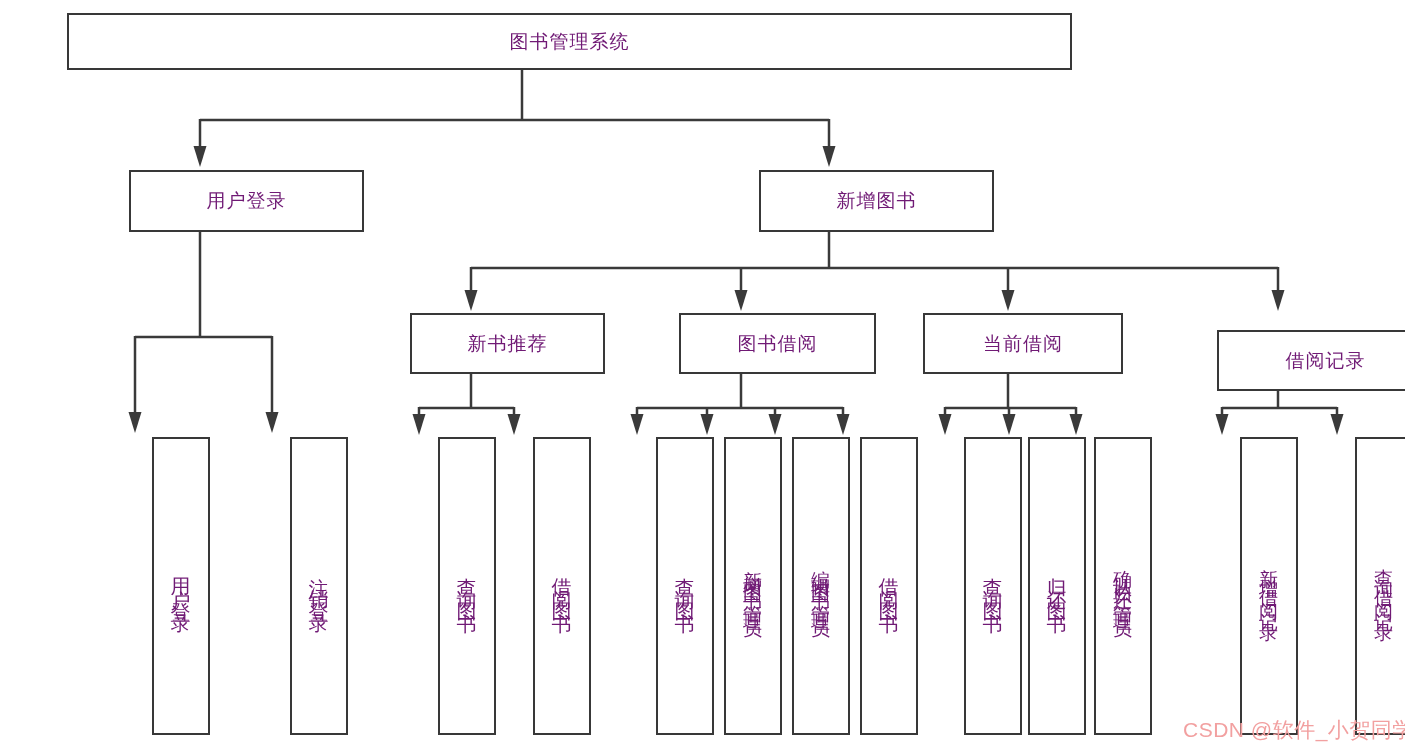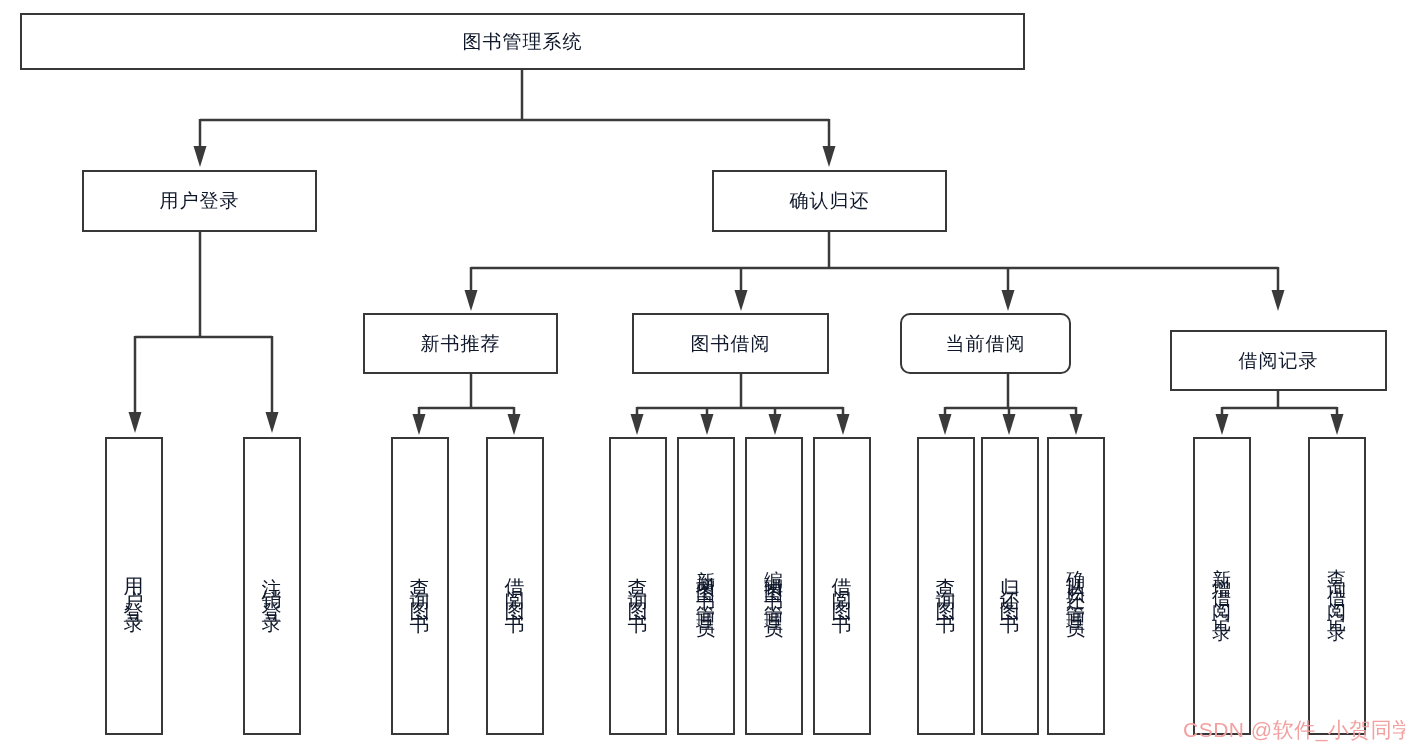--- a/index.html
+++ b/index.html
@@ -4,21 +4,21 @@
 <style>
   html,body{margin:0;padding:0;background:#ffffff;}
   #canvas{
     position:relative;width:1405px;height:747px;background:#ffffff;
     font-family:"Liberation Sans","DejaVu Sans",sans-serif;overflow:hidden;
   }
   #connectors{position:absolute;left:0;top:0;width:1405px;height:747px;z-index:1;}
   .box{
     position:absolute;background:#ffffff;border:2px solid #383838;
     display:flex;align-items:center;justify-content:center;
-    color:#0f172a;font-size:19px;letter-spacing:1px;z-index:2;box-sizing:border-box;
+    color:#701a75;font-size:19px;letter-spacing:1px;z-index:2;box-sizing:border-box;margin-left:47px;
   }
   .leaf{
     border-width:2.5px;
     writing-mode:vertical-rl;text-orientation:mixed;
     letter-spacing:12px;line-height:1;font-size:20px;
   }
   .leaf.ls-long{letter-spacing:7px;font-size:19px;}
   .leaf.ls-med{letter-spacing:11px;font-size:19px;}
   .watermark{
     position:absolute;left:1183px;top:716px;z-index:5;
@@ -88,25 +88,25 @@
     <line x1="1222" y1="408" x2="1337" y2="408"></line>
     <line x1="1222" y1="407" x2="1222" y2="420"></line>
     <line x1="1337" y1="407" x2="1337" y2="420"></line>
     <polygon points="1215.5,414 1228.5,414 1222,435" fill="#3a3a3a" stroke="none"></polygon>
     <polygon points="1330.5,414 1343.5,414 1337,435" fill="#3a3a3a" stroke="none"></polygon>
   </svg>
 
   <div class="box" style="left:20px;top:13px;width:1005px;height:57px;">图书管理系统</div>
 
   <div class="box" style="left:82px;top:170px;width:235px;height:62px;">用户登录</div>
-  <div class="box" style="left:712px;top:170px;width:235px;height:62px;">确认归还</div>
+  <div class="box" style="left:712px;top:170px;width:235px;height:62px;">新增图书</div>
 
   <div class="box" style="left:363px;top:313px;width:195px;height:61px;">新书推荐</div>
   <div class="box" style="left:632px;top:313px;width:197px;height:61px;">图书借阅</div>
-  <div class="box" style="left:900px;top:313px;width:171px;height:61px;border-radius:10px;">当前借阅</div>
+  <div class="box" style="left:876px;top:313px;width:200px;height:61px;">当前借阅</div>
   <div class="box" style="left:1170px;top:330px;width:217px;height:61px;">借阅记录</div>
 
   <div class="box leaf" style="left:105px;top:437px;width:58px;height:298px;">用户登录</div>
   <div class="box leaf" style="left:243px;top:437px;width:58px;height:298px;">注销登录</div>
 
   <div class="box leaf" style="left:391px;top:437px;width:58px;height:298px;">查询图书</div>
   <div class="box leaf" style="left:486px;top:437px;width:58px;height:298px;">借阅图书</div>
 
   <div class="box leaf" style="left:609px;top:437px;width:58px;height:298px;">查询图书</div>
   <div class="box leaf ls-long" style="left:677px;top:437px;width:58px;height:298px;">新增图书（管理员）</div>

